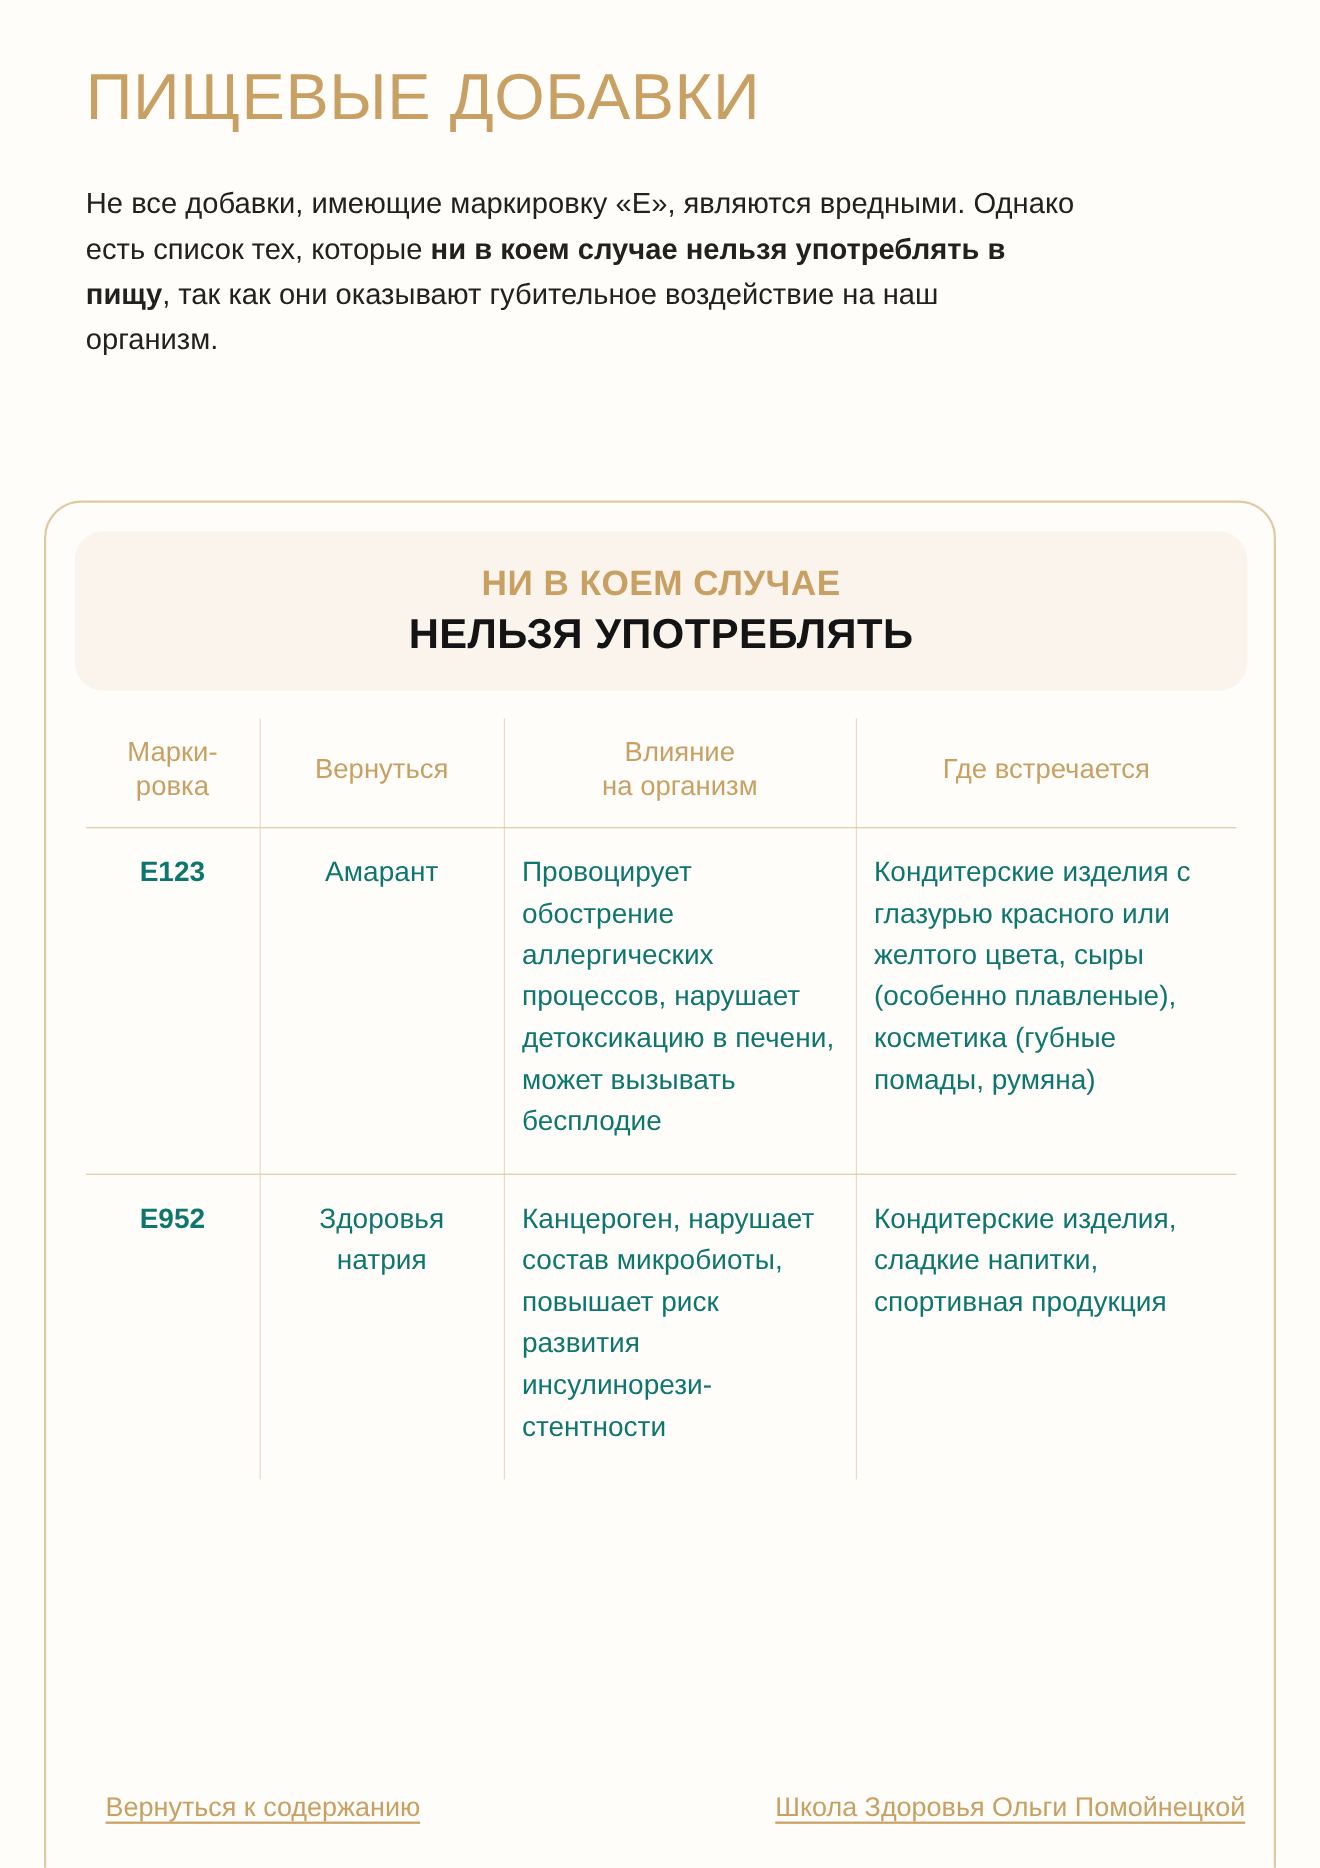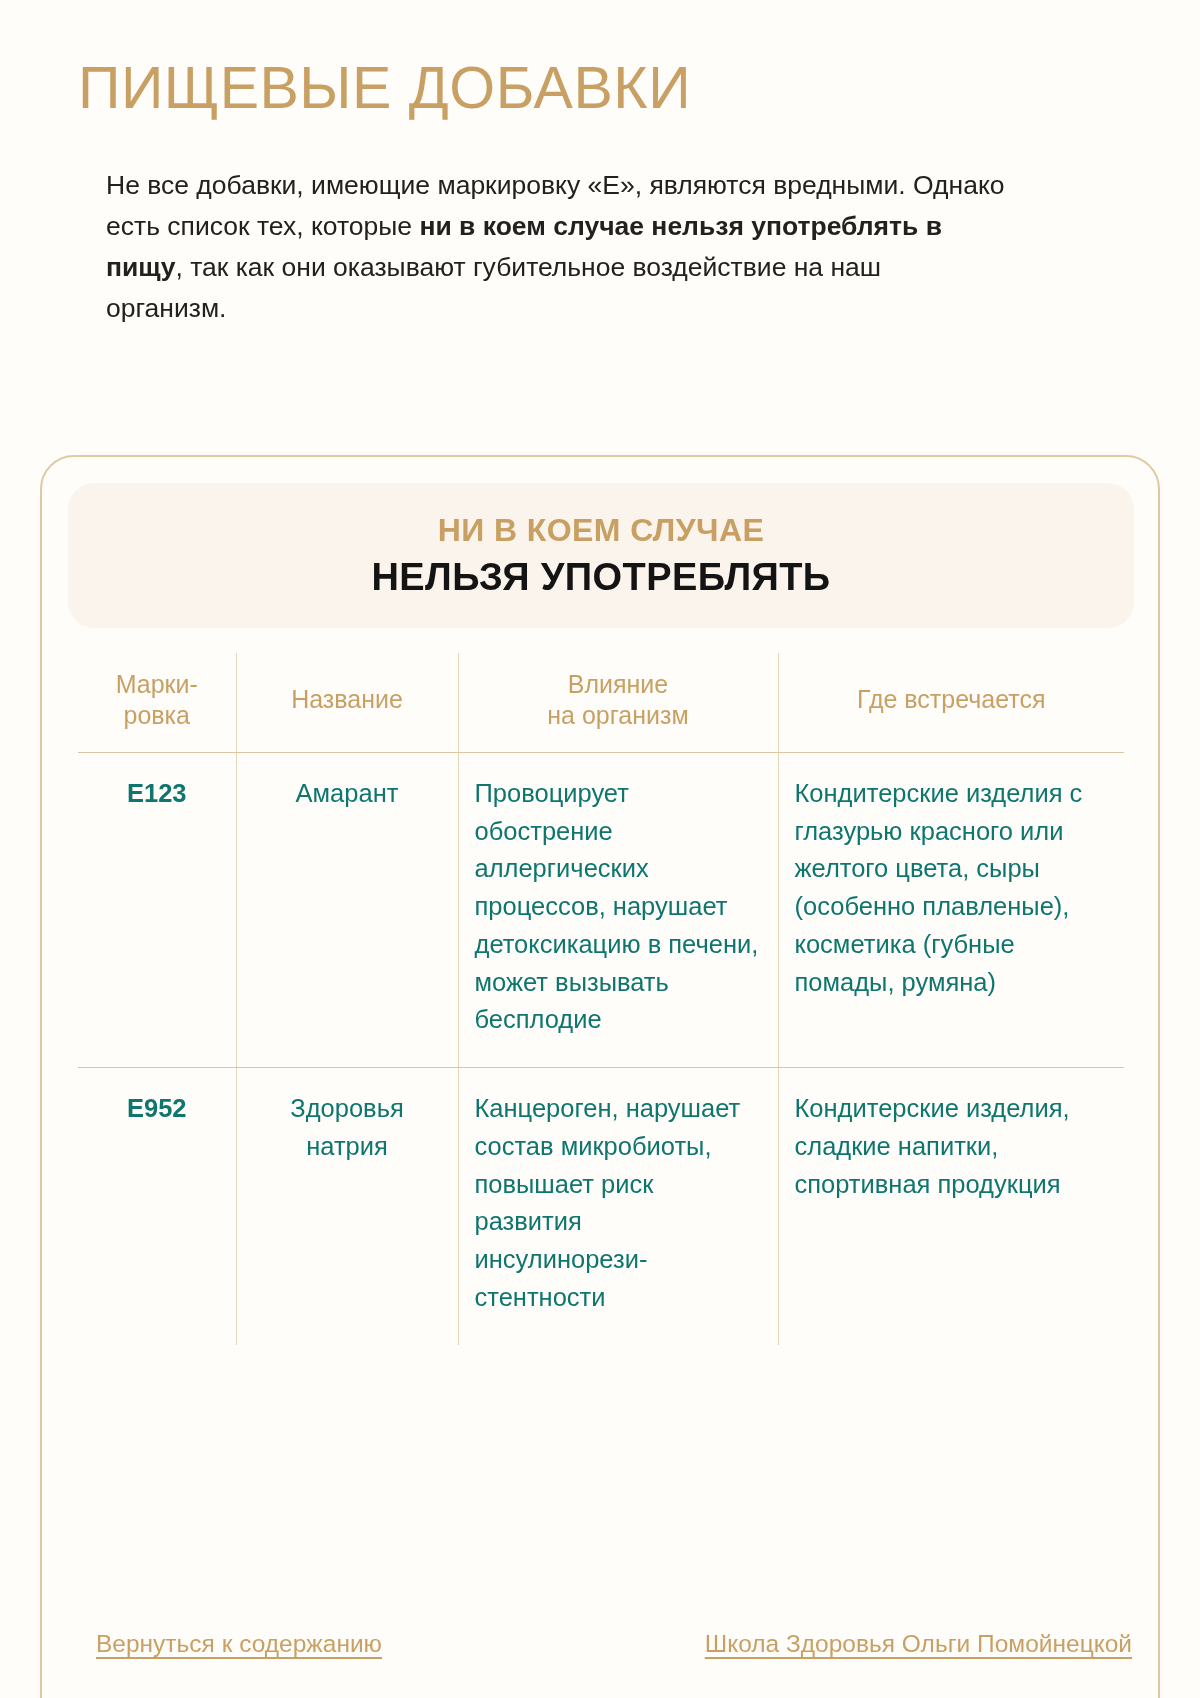--- a/index.html
+++ b/index.html
@@ -44,21 +44,20 @@
   }
 
   
   .intro {
     margin-top: 44px;
     font-size: 26.5px;
     line-height: 1.55;
     color: #23211f;
     max-width: 900px;
     font-weight: 400;
-    margin-left: 28px;
   }
   .intro b {
     font-weight: 700;
   }
 
   
   .card {
     position: absolute;
     left: 40px;
     top: 455px;
@@ -205,21 +204,21 @@
           <col class="c1">
           <col class="c2">
           <col class="c3">
       </colgroup>
       <thead>
         <tr>
           <th>
             <span>Марки-</span><br>
             <span>ровка</span>
           </th>
-          <th class="th-name">Название</th>
+          <th class="th-name">Вернуться</th>
           <th>
             <span>Влияние</span><br>
             <span>на организм</span>
           </th>
           <th class="th-where">Где встречается</th>
         </tr>
       </thead>
       <tbody>
         <tr>
           <td class="code">E123</td>

